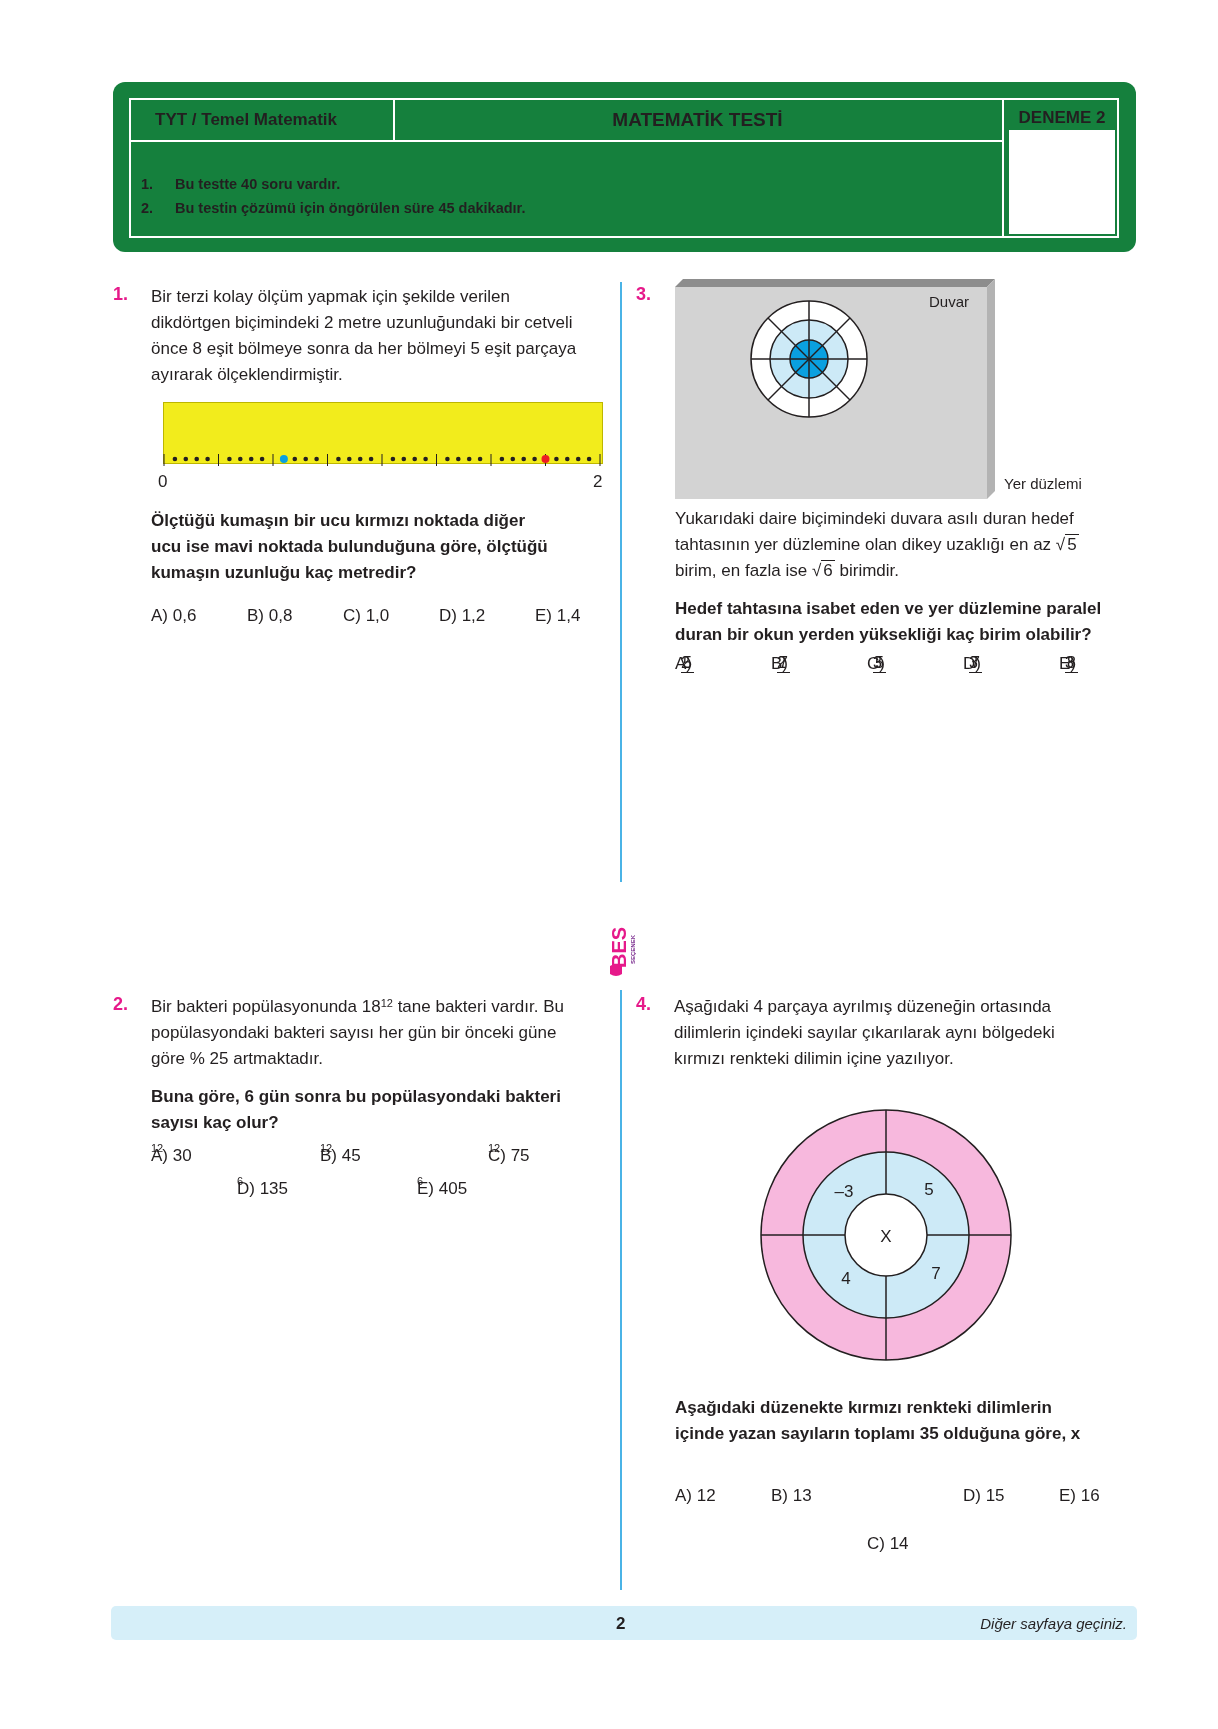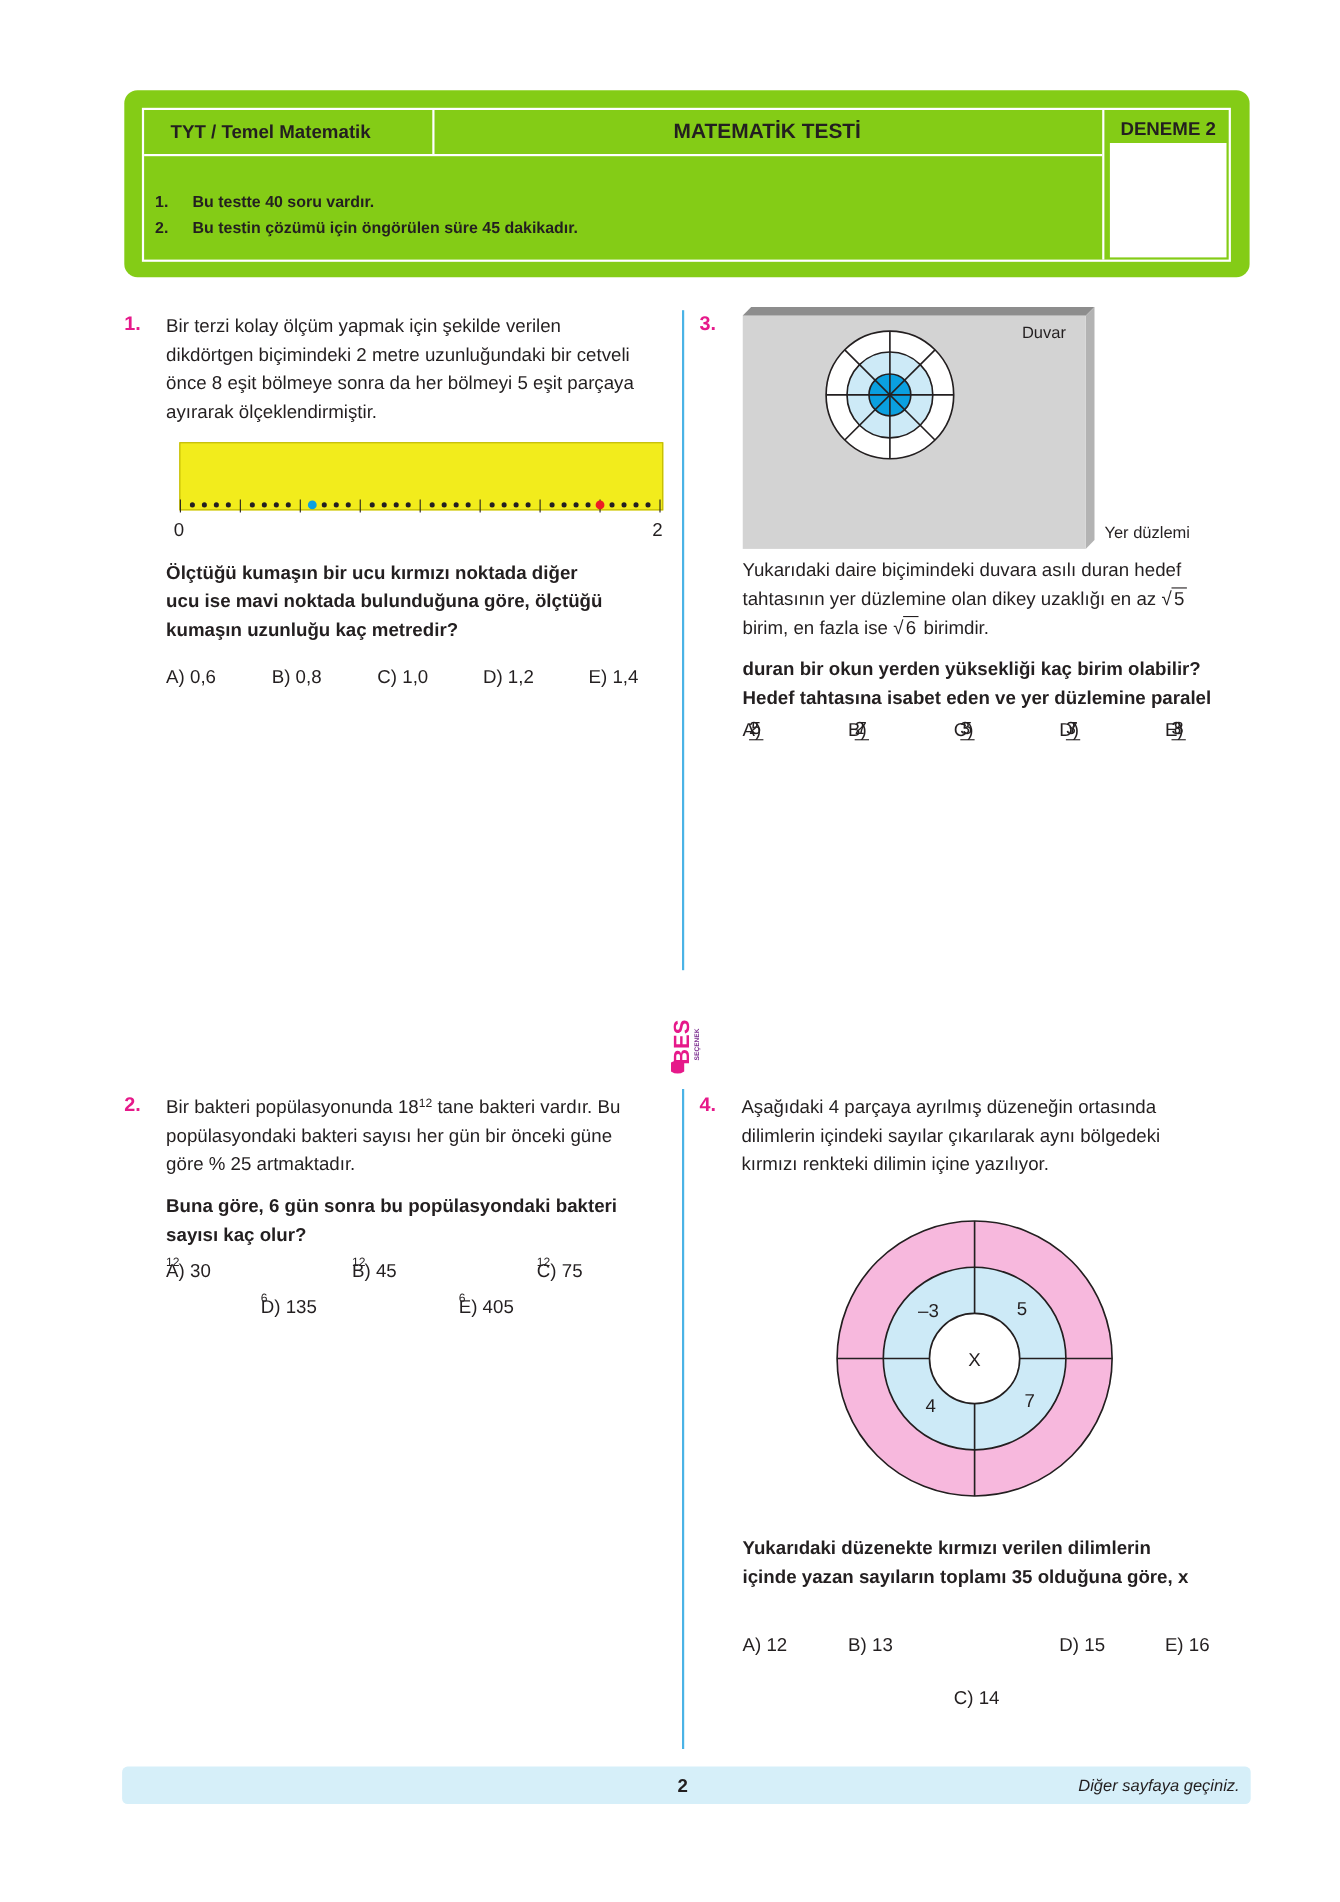--- a/index.html
+++ b/index.html
@@ -1,20 +1,20 @@
 <!DOCTYPE html>
 <html><head>
 <meta charset="utf-8">
 <style>
   * { box-sizing: border-box; margin: 0; padding: 0; }
   html, body { width: 1218px; height: 1729px; background: #ffffff; }
   body { position: relative; font-family: "Liberation Sans", sans-serif; color: #231f20; overflow: hidden; }
 
   
-  .header { position: absolute; left: 113px; top: 82px; width: 1023px; height: 170px; background: #84cc16; border-radius: 12px; }
+  .header { position: absolute; left: 113px; top: 82px; width: 1023px; height: 170px; background: #15803d; border-radius: 12px; }
   .header-inner { position: absolute; left: 16px; top: 16px; width: 990px; height: 140px; border: 2px solid #ffffff; }
   .h-left { position: absolute; left: 0; top: 0; width: 262px; height: 40px; font-weight: bold; font-size: 17px; padding: 10px 0 0 24px; }
   .h-sep1 { position: absolute; left: 262px; top: 0; width: 2px; height: 40px; background: #ffffff; }
   .h-title { position: absolute; left: 264px; top: 0; width: 605px; height: 40px; text-align: center; font-weight: bold; font-size: 19px; padding-top: 9px; }
   .h-line { position: absolute; left: 0; top: 40px; width: 871px; height: 2px; background: #ffffff; }
   .h-sep2 { position: absolute; left: 871px; top: 0; width: 2px; height: 136px; background: #ffffff; }
   .h-deneme { position: absolute; left: 876px; top: 0; width: 110px; height: 30px; text-align: center; font-weight: bold; font-size: 17px; padding-top: 8px; }
   .h-box { position: absolute; left: 878px; top: 30px; width: 106px; height: 104px; background: #ffffff; }
   .h-rules { position: absolute; left: 10px; top: 72px; font-weight: bold; font-size: 14.5px; line-height: 24px; }
   .h-rules .num { display: inline-block; width: 34px; }
@@ -179,22 +179,22 @@
   <text x="254" y="28" font-family="Liberation Sans, sans-serif" font-size="15" fill="#231f20">Duvar</text>
   <text x="329" y="210" font-family="Liberation Sans, sans-serif" font-size="15" fill="#231f20">Yer düzlemi</text>
 </svg>
 
 <div class="q" style="left:675px; top:506px; width:440px; font-size:17px; line-height:26px;">
   <div>Yukarıdaki daire biçimindeki duvara asılı duran hedef</div>
   <div><span>tahtasının yer düzlemine olan dikey uzaklığı en az </span><span class="sqrt">√<span class="rad">5</span></span></div>
   <div><span>birim, en fazla ise </span><span class="sqrt">√<span class="rad">6</span></span><span> birimdir.</span></div>
 </div>
 <div class="q bold" style="left:675px; top:596px; width:450px; font-size:17px; line-height:26px;">
+  <div>Hedef tahtasına isabet eden ve yer düzlemine paralel</div>
   <div>duran bir okun yerden yüksekliği kaç birim olabilir?</div>
-  <div>Hedef tahtasına isabet eden ve yer düzlemine paralel</div>
 </div>
 <div class="opts" style="left:675px; top:654px;">
   <span style="left:0;">
       <span>A)</span>
       <span class="frac">
         <span class="n">5</span>
         <span class="d">2</span>
       </span>
     </span>
   <span style="left:96px;">
@@ -267,21 +267,21 @@
     <circle r="41" fill="#ffffff" stroke="#231f20" stroke-width="1.5"></circle>
     <text x="0" y="7" text-anchor="middle" font-family="Liberation Sans, sans-serif" font-size="17" fill="#231f20">X</text>
     <text x="-42" y="-38" text-anchor="middle" font-family="Liberation Sans, sans-serif" font-size="17" fill="#231f20">–3</text>
     <text x="43" y="-40" text-anchor="middle" font-family="Liberation Sans, sans-serif" font-size="17" fill="#231f20">5</text>
     <text x="-40" y="49" text-anchor="middle" font-family="Liberation Sans, sans-serif" font-size="17" fill="#231f20">4</text>
     <text x="50" y="44" text-anchor="middle" font-family="Liberation Sans, sans-serif" font-size="17" fill="#231f20">7</text>
   </g>
 </svg>
 
 <div class="q bold" style="left:675px; top:1395px; width:450px; font-size:17px; line-height:26px;">
-  <div>Yukarıdaki düzenekte kırmızı verilen dilimlerin</div>
+  <div>Aşağıdaki düzenekte kırmızı renkteki dilimlerin</div>
   <div>içinde yazan sayıların toplamı 35 olduğuna göre, x</div>
 </div>
 <div class="opts" style="left:675px; top:1486px;">
   <span style="left:0;">A) 12</span>
   <span style="left:96px;">B) 13</span>
   <span style="left:192px;margin-top:48px;">C) 14</span>
   <span style="left:288px;">D) 15</span>
   <span style="left:384px;">E) 16</span>
 </div>
 

